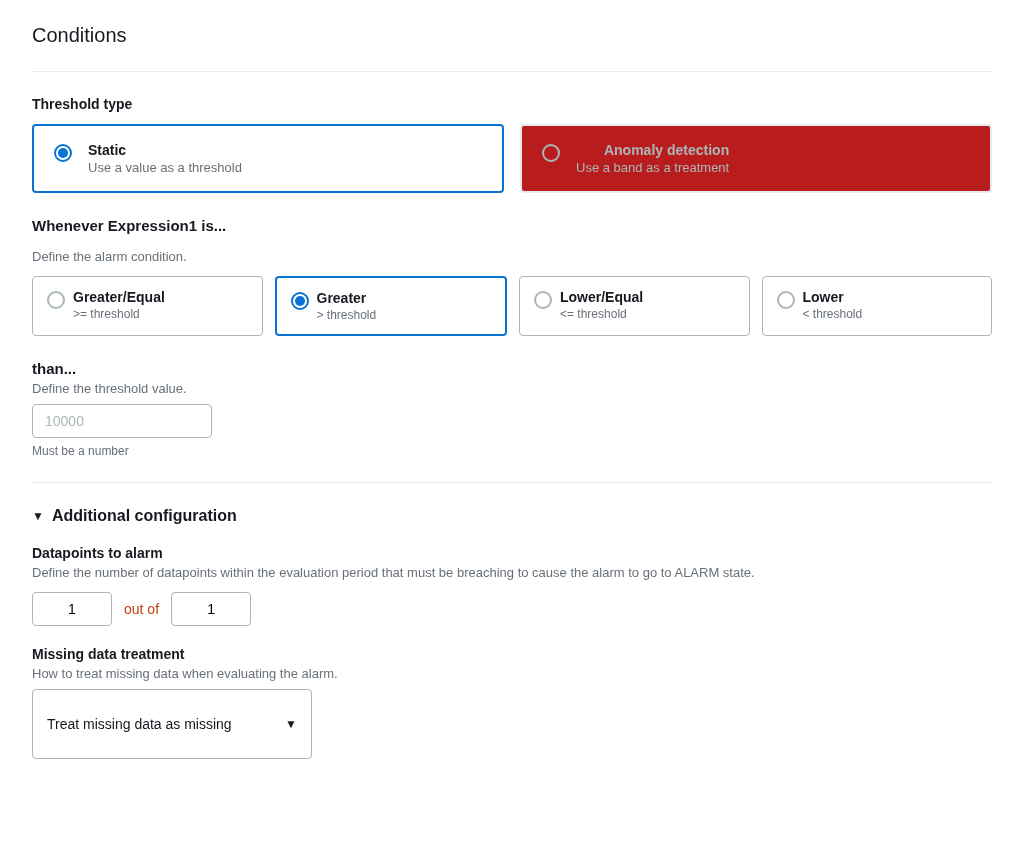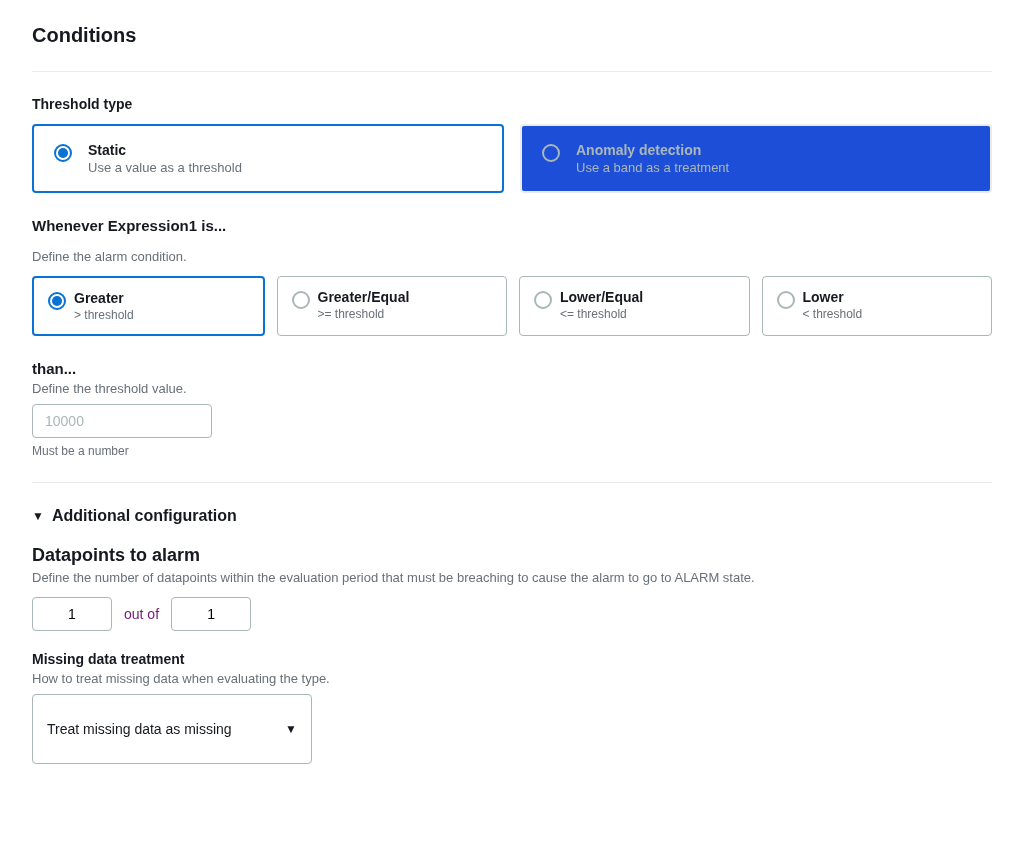--- a/index.html
+++ b/index.html
@@ -9,21 +9,21 @@
       color: #16191f;
       font-size: 14px;
     }
     .page-container {
       max-width: 1024px;
       padding: 24px 32px;
       background: #fff;
     }
     .page-title {
       font-size: 20px;
-      font-weight: 700;
+      font-weight: 400;
       margin-bottom: 8px;
       color: #16191f;
     }
     .section-divider {
       border: none;
       border-top: 1px solid #e9ebed;
       margin: 24px 0;
     }
     .field-label {
       font-size: 14px;
@@ -46,22 +46,23 @@
       background: #fff;
       display: flex;
       align-items: flex-start;
       gap: 16px;
     }
     .threshold-card.selected {
       border-color: #0972d3;
       background: #fff;
     }
     .threshold-card.disabled {
-      background: #1d4ed8;
+      background: #b91c1c;
       cursor: default;
+      text-align: right;
     }
     .radio-outer {
       width: 18px;
       height: 18px;
       border-radius: 50%;
       border: 2px solid #aab7b8;
       display: flex;
       align-items: center;
       justify-content: center;
       flex-shrink: 0;
@@ -169,21 +170,21 @@
       font-size: 16px;
       font-weight: 700;
       margin-bottom: 20px;
       cursor: pointer;
     }
     .triangle-icon {
       font-size: 12px;
       color: #16191f;
     }
     .datapoints-label {
-      font-size: 18px;
+      font-size: 14px;
       font-weight: 700;
       margin-bottom: 4px;
     }
     .datapoints-sub {
       font-size: 13px;
       color: #687078;
       margin-bottom: 12px;
     }
     .datapoints-row {
       display: flex;
@@ -195,21 +196,21 @@
       border: 1px solid #aab7b8;
       border-radius: 4px;
       padding: 8px 12px;
       font-size: 14px;
       width: 80px;
       text-align: center;
       outline: none;
     }
     .out-of-label {
       font-size: 14px;
-      color: #701a75;
+      color: #c2410c;
     }
     .missing-data-label {
       font-size: 14px;
       font-weight: 700;
       margin-bottom: 4px;
     }
     .missing-data-sub {
       font-size: 13px;
       color: #687078;
       margin-bottom: 8px;
@@ -263,35 +264,35 @@
         </div>
       </div>
     </div>
   </div>
 
   <div>
     <div class="expression-title">Whenever Expression1 is...</div>
     <div class="expression-sub">Define the alarm condition.</div>
     <div class="condition-options-row">
 
+      <div class="condition-card">
+        <div class="radio-outer"></div>
+        <div>
+          <div class="condition-label">Greater/Equal</div>
+          <div class="condition-sub">&gt;= threshold</div>
+        </div>
+      </div>
+
       <div class="condition-card selected">
         <div class="radio-outer selected">
           <div class="radio-inner"></div>
         </div>
         <div>
           <div class="condition-label">Greater</div>
           <div class="condition-sub">&gt; threshold</div>
-        </div>
-      </div>
-
-      <div class="condition-card">
-        <div class="radio-outer"></div>
-        <div>
-          <div class="condition-label">Greater/Equal</div>
-          <div class="condition-sub">&gt;= threshold</div>
         </div>
       </div>
 
       <div class="condition-card">
         <div class="radio-outer"></div>
         <div>
           <div class="condition-label">Lower/Equal</div>
           <div class="condition-sub">&lt;= threshold</div>
         </div>
       </div>
@@ -326,20 +327,20 @@
       <div class="datapoints-sub">Define the number of datapoints within the evaluation period that must be breaching to cause the alarm to go to ALARM state.</div>
       <div class="datapoints-row">
         <input type="text" class="datapoints-input" value="1" style="">
         <span class="out-of-label">out of</span>
         <input type="text" class="datapoints-input" value="1" style="">
       </div>
     </div>
 
     <div>
       <div class="missing-data-label">Missing data treatment</div>
-      <div class="missing-data-sub">How to treat missing data when evaluating the type.</div>
+      <div class="missing-data-sub">How to treat missing data when evaluating the alarm.</div>
       <div class="missing-data-select">
         <span>Treat missing data as missing</span>
         <span class="select-arrow">▼</span>
       </div>
     </div>
   </div>
 </div>
 
 </body></html>

